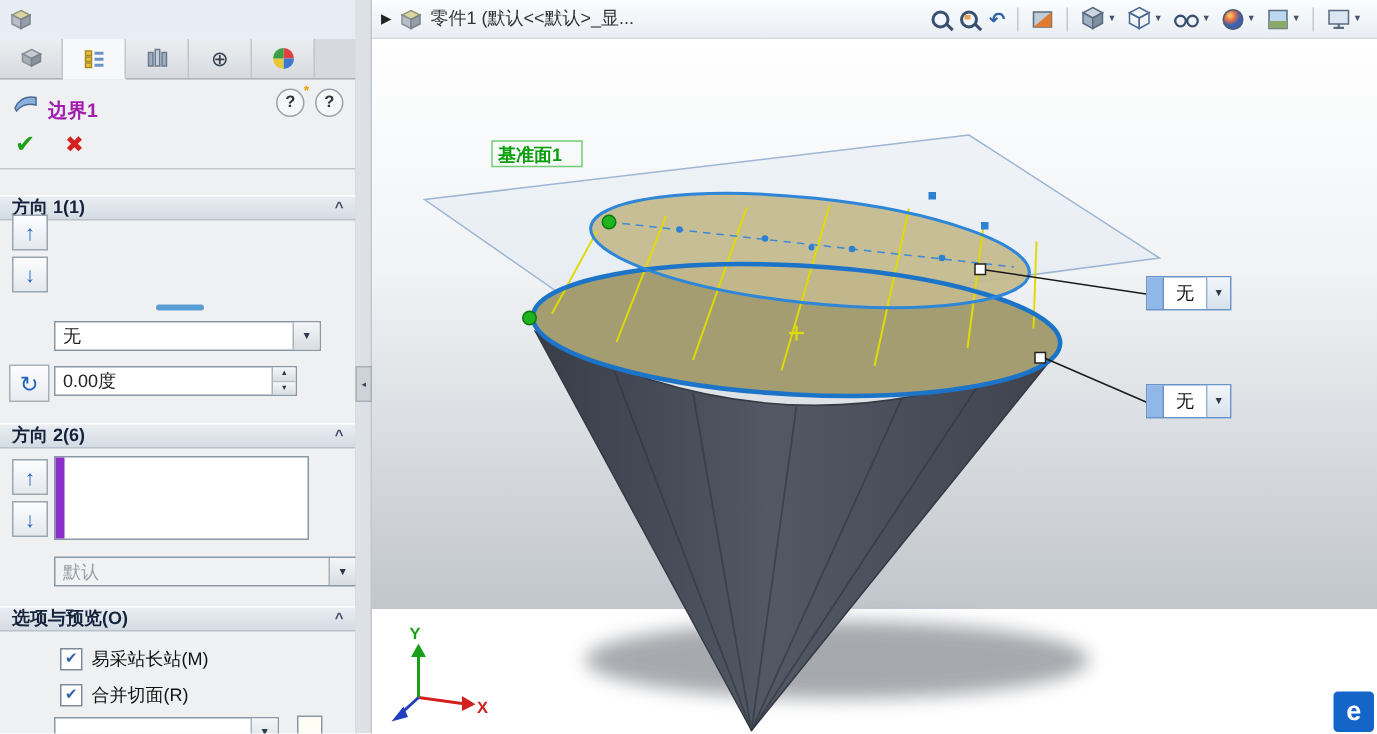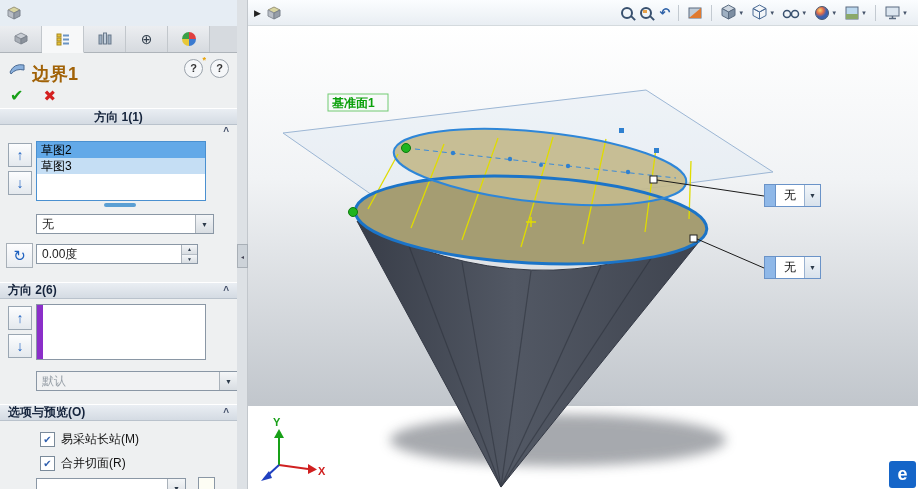--- a/index.html
+++ b/index.html
@@ -11,21 +11,21 @@
          border-right:1px solid #b6bbc0;}
   .panel-top{position:absolute;left:0;top:0;width:100%;height:26px;background:#e6edf4;
              display:flex;align-items:center;padding-left:6px;box-sizing:border-box;}
   .tabs{position:absolute;left:0;top:26px;width:100%;height:26px;background:#d6dadf;
         display:flex;border-bottom:1px solid #aeb4ba;}
   .tab{width:41px;height:100%;display:flex;align-items:center;justify-content:center;
        border-right:1px solid #c2c7cc;background:linear-gradient(#eceef1,#d6dadf);cursor:default;}
   .tab.active{background:#f7f8f9;border-bottom:1px solid #f7f8f9;}
   .pm-header{position:absolute;left:0;top:54px;width:100%;height:28px;display:flex;
              align-items:center;padding:0 8px;box-sizing:border-box;gap:6px;}
-  .pm-title{font-weight:bold;font-size:18px;color:#a16207;margin-top:12px;}
+  .pm-title{font-weight:bold;font-size:13px;color:#a21caf;margin-top:12px;}
   .help-group{margin-left:auto;display:flex;gap:7px;}
   .help-btn{width:17px;height:17px;border:1px solid #9aa2ab;border-radius:50%;background:#f5f7f9;
             display:flex;align-items:center;justify-content:center;font-size:11px;font-weight:bold;
             color:#333;position:relative;}
   .help-btn .star{position:absolute;top:-5px;right:-4px;color:#e8a000;font-size:9px;}
   .ok-row{position:absolute;left:10px;top:86px;display:flex;gap:20px;align-items:center;}
   .ok-btn{color:#18a018;font-size:16px;font-weight:bold;cursor:default;}
   .cancel-btn{color:#d42020;font-size:15px;font-weight:bold;cursor:default;}
   .hr{position:absolute;left:0;top:112px;width:100%;height:1px;background:#c3c8cd;}
   .sec-hdr{position:absolute;left:0;width:100%;height:17px;display:flex;align-items:center;
@@ -174,33 +174,29 @@
         </span>
       </span>
     </div>
 
     <div class="ok-row">
       <span class="ok-btn">✔</span>
       <span class="cancel-btn">✖</span>
     </div>
     <div class="hr"></div>
 
-    <div class="sec-hdr" style="top:108px;flex-direction:column;">
+    <div class="sec-hdr" style="top:130px;">
       <span>方向 1(1)</span>
       <span class="caret-up">^</span>
     </div>
     <div class="arrow-btn" style="left:8px;top:143px;">
       <span>↑</span>
     </div>
     <div class="arrow-btn" style="left:8px;top:171px;">
       <span>↓</span>
-    </div>
-    <div class="listbox" style="left:36px;top:141px;width:170px;height:60px;">
-      <div class="li sel1">草图2</div>
-      <div class="li sel2">草图3</div>
     </div>
     <div class="grip" style="left:104px;top:203px;"></div>
 
     <div class="dd" style="left:36px;top:214px;width:178px;">
       <span class="dd-val">无</span>
       <span class="dd-btn">▼</span>
     </div>
 
     <div class="tool-btn" style="left:6px;top:243px;">
       <span>↻</span>
@@ -259,20 +255,21 @@
 
   <div class="viewport">
 
     <div class="vp-toolbar">
       <span class="flyout">▶</span>
       <svg width="16" height="16">
         <polygon points="8,2 14,5 8,8 2,5" fill="#d9d5a0" stroke="#9a967a"></polygon>
         <polygon points="2,5 8,8 8,14 2,11" fill="#b9bec6" stroke="#8a9099"></polygon>
         <polygon points="8,8 14,5 14,11 8,14" fill="#979ea8" stroke="#7a828c"></polygon>
       </svg>
+      <span class="vp-title">零件1 (默认&lt;&lt;默认&gt;_显...</span>
 
       <div class="ticons">
         <div class="ticon">
             <span class="mag"></span>
           </div>
         <div class="ticon">
             <span class="mag">
               <span class="sq"></span>
             </span>
           </div>

